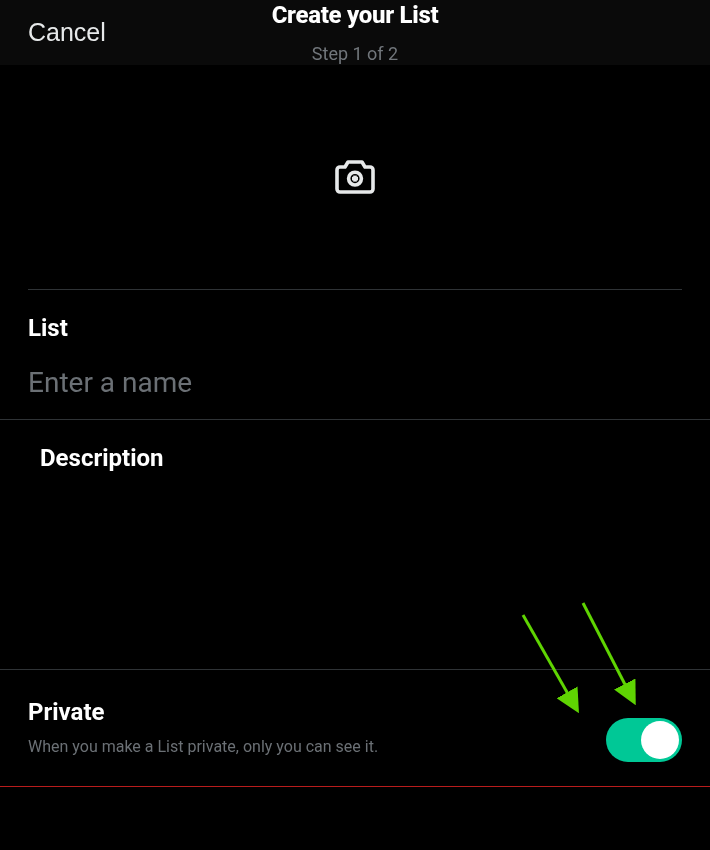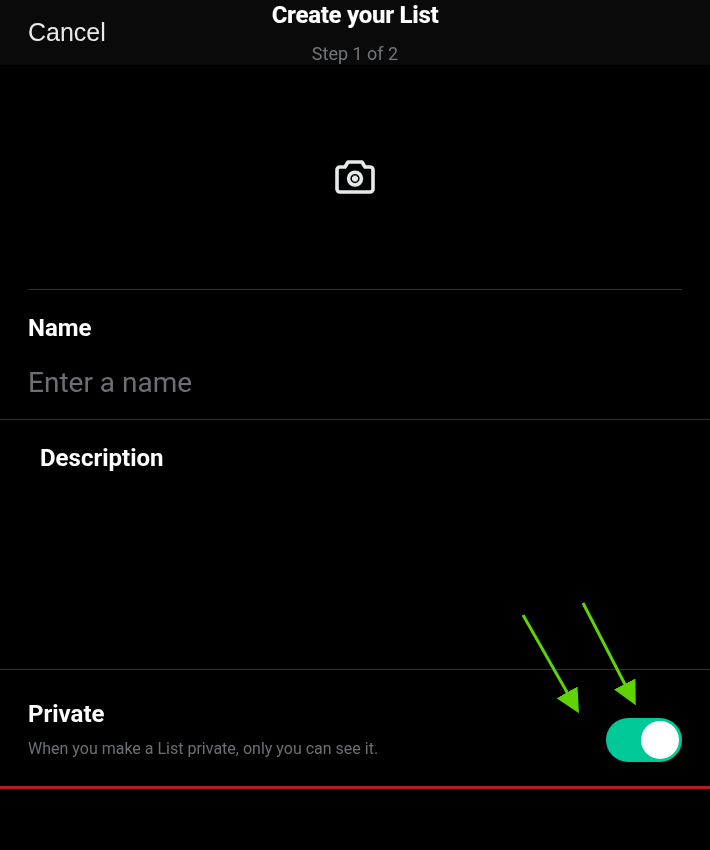--- a/index.html
+++ b/index.html
@@ -120,22 +120,22 @@
     }
     
     .description-section .field-group {
       padding-bottom: 0;
     }
     
     .privacy-section {
       padding: 28px 28px 24px 28px;
       display: flex;
       justify-content: space-between;
-      align-items: center;
-      border-bottom: 3px solid #b91c1c;
+      align-items: flex-start;
+      border-bottom: 1px solid #b91c1c;
     }
     
     .privacy-text {
       flex: 1;
       padding-right: 20px;
     }
     
     .privacy-title {
       font-size: 24px;
       font-weight: 700;
@@ -205,21 +205,21 @@
       <path d="M3 8.5 C3 7.67 3.67 7 4.5 7 L7 7 L8.5 4.5 L15.5 4.5 L17 7 L19.5 7 C20.33 7 21 7.67 21 8.5 L21 18 C21 18.83 20.33 19.5 19.5 19.5 L4.5 19.5 C3.67 19.5 3 18.83 3 18 Z" stroke-linejoin="round"></path>
       <circle cx="12" cy="12.8" r="3.2"></circle>
       <line x1="12" y1="11.3" x2="12" y2="14.3"></line>
       <line x1="10.5" y1="12.8" x2="13.5" y2="12.8"></line>
     </svg>
   </div>
 </div>
 
 <div class="form-section">
   <div class="field-group">
-    <div class="field-label">Name</div>
+    <div class="field-label">List</div>
     <input type="text" class="field-input" placeholder="Enter a name" style="">
   </div>
 </div>
 
 <div class="divider-full"></div>
 
 <div class="description-section">
   <div class="field-group">
     <div class="field-label">Description</div>
   </div>

